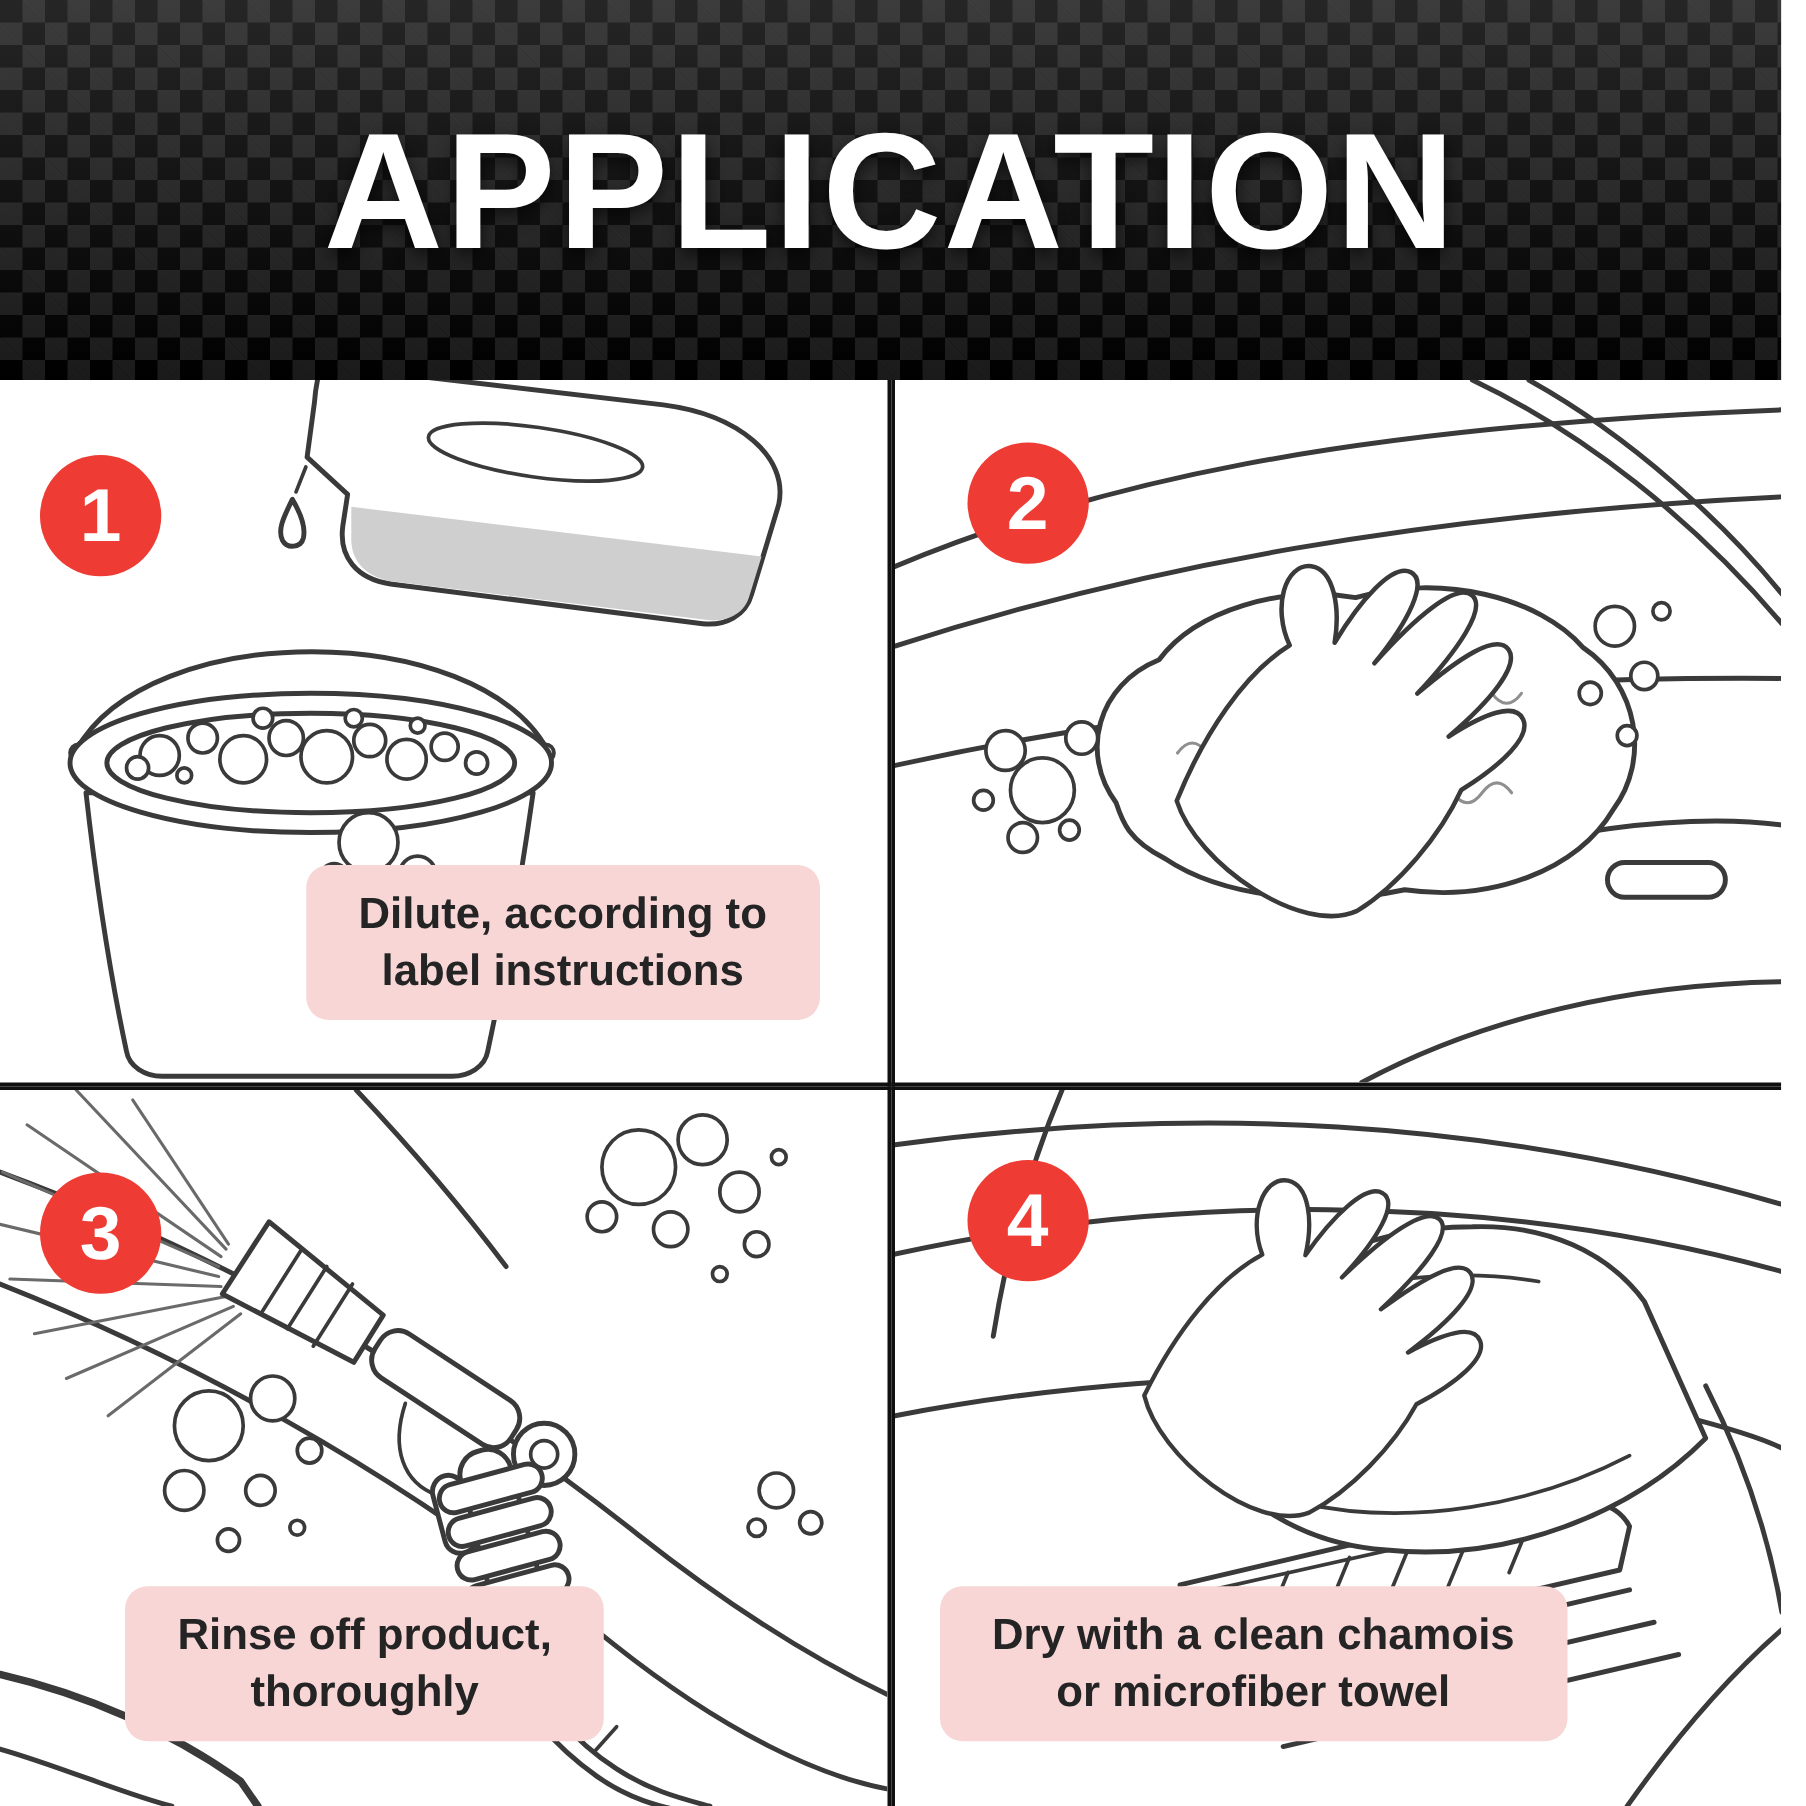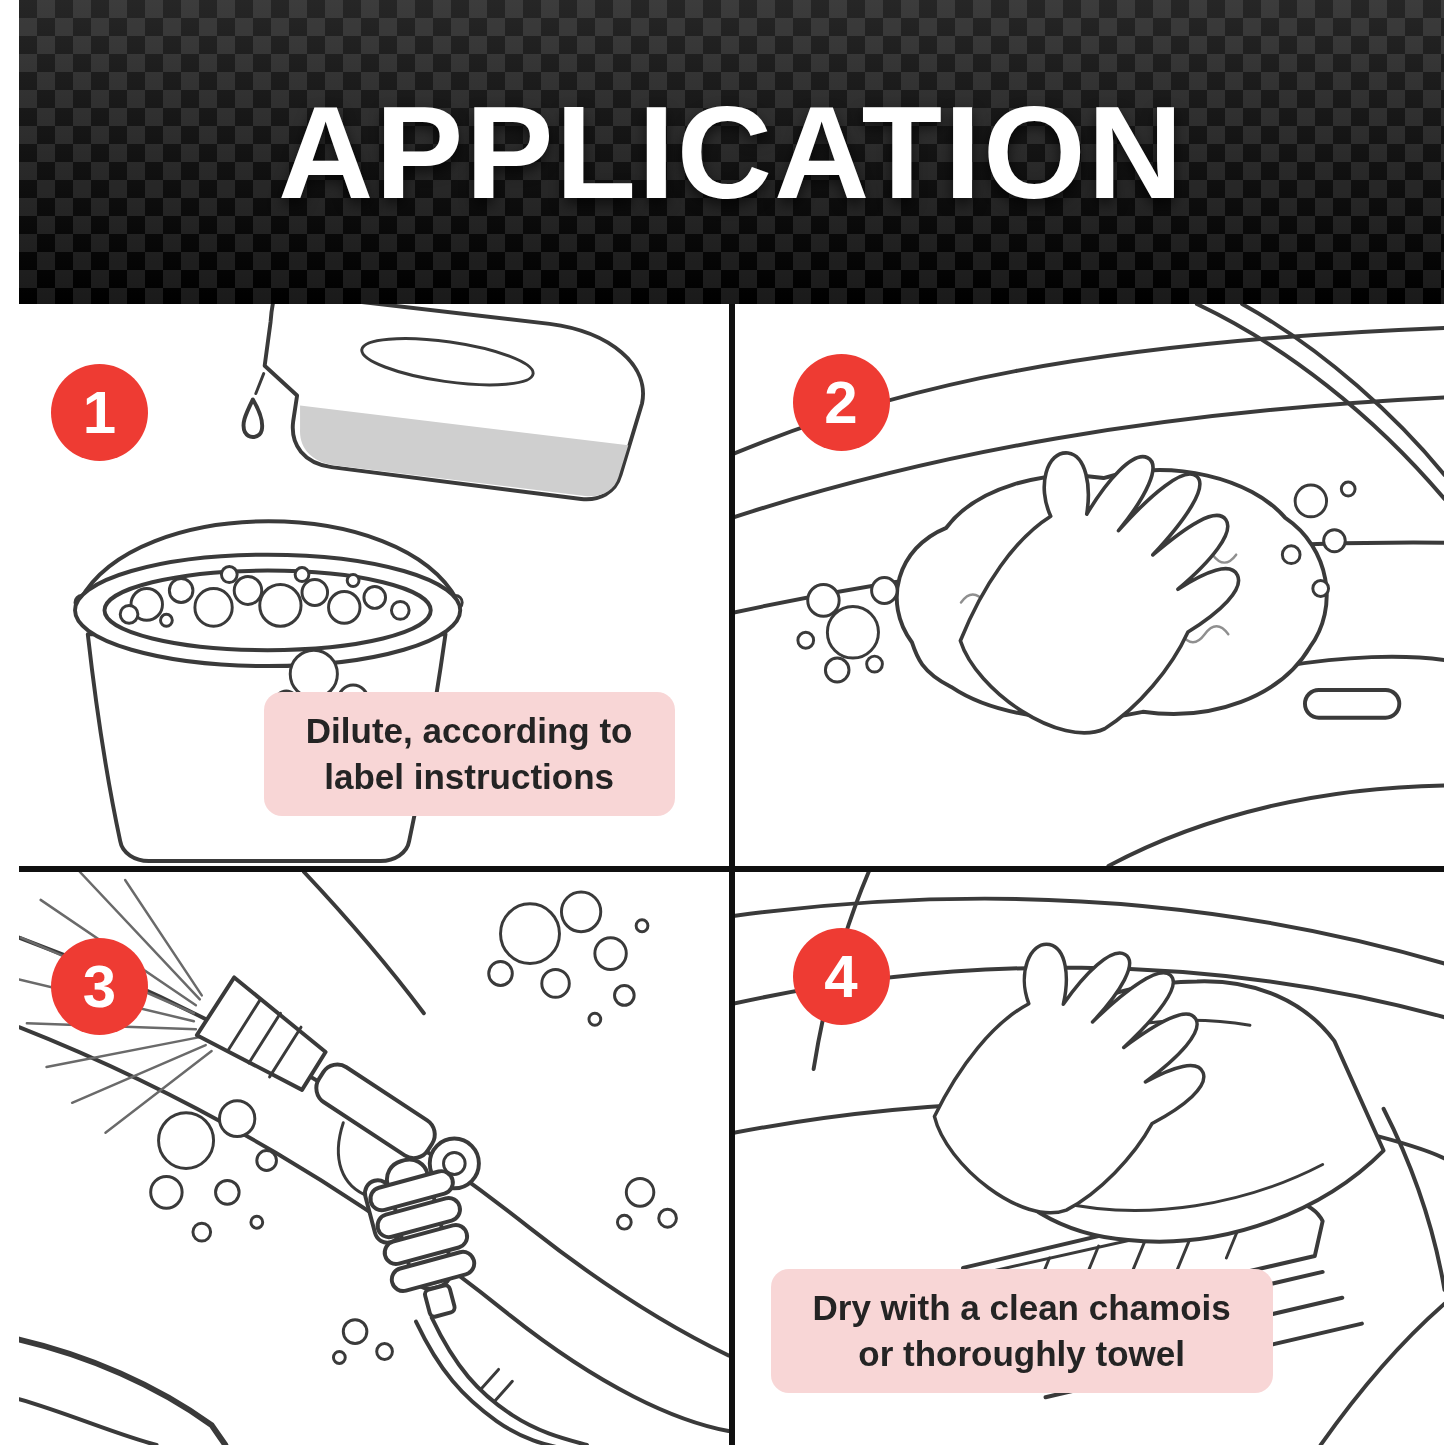--- a/index.html
+++ b/index.html
@@ -3,21 +3,20 @@
 <meta charset="utf-8">
 <style>
   * { margin:0; padding:0; box-sizing:border-box; }
   html,body { background:#ffffff; }
   .page {
     position:relative;
     width:1425px; height:1445px;
     background:#ffffff;
     font-family:"Liberation Sans", sans-serif;
     overflow:hidden;
-    margin-left:19px;
   }
   
   .banner {
     height:304px;
     display:flex; align-items:center; justify-content:center;
     background-color:var(--banner-bg,#0c0c0c);
     background-image:
       linear-gradient(45deg, rgba(255,255,255,0.10) 25%, transparent 25%, transparent 75%, rgba(255,255,255,0.10) 75%),
       linear-gradient(45deg, rgba(255,255,255,0.10) 25%, transparent 25%, transparent 75%, rgba(255,255,255,0.10) 75%),
       linear-gradient(to bottom, #262626, #000000);
@@ -259,20 +258,22 @@
           <rect class="sf" x="-13" y="126" width="26" height="28" rx="5" transform="translate(392,296) rotate(-15)"></rect>
           <path class="s" d="M 420,448 C 444,498 468,524 502,546 C 530,564 556,570 578,576"></path>
           <path class="s" d="M 404,452 C 428,502 452,528 486,552 C 512,570 536,576 556,580"></path>
           <line class="s3" x1="470" y1="520" x2="488" y2="500"></line>
           <line class="s3" x1="484" y1="532" x2="502" y2="512"></line>
         </g>
       </svg>
       <div class="badge">
         <span>3</span>
       </div>
+      <div class="caption">Rinse off product,
+thoroughly</div>
     </div>
 
     <div class="panel p4">
       <svg viewBox="0 0 722 576" preserveAspectRatio="none" aria-hidden="true">
         <g>
           <path class="s" d="M 0,44 C 240,12 480,22 722,92"></path>
           <path class="s" d="M 0,132 C 220,84 480,80 722,146"></path>
           <path class="s" d="M 0,262 C 200,224 430,218 640,262 C 688,274 710,282 722,288"></path>
           <path class="s" d="M 136,0 C 112,56 92,124 80,198"></path>
           <path class="s" d="M 660,238 C 692,300 712,362 722,420"></path>
@@ -296,17 +297,17 @@
           <path class="s3" d="M 330,332 C 420,352 520,334 598,294"></path>
         </g>
         <g transform="translate(355,205) rotate(42) scale(1.1)">
           <path class="hf" d="M -78,120 C -92,70 -95,20 -82,-15 C -108,-28 -120,-58 -104,-68 C -90,-76 -70,-58 -58,-36 C -62,-70 -60,-105 -46,-108 C -32,-111 -26,-80 -27,-42 C -24,-85 -16,-122 -2,-122 C 12,-122 14,-86 10,-44 C 18,-82 28,-112 42,-108 C 55,-104 54,-72 46,-34 C 56,-62 68,-82 80,-76 C 92,-70 88,-42 76,-10 C 84,24 82,70 70,102 C 50,140 -40,146 -78,120 Z"></path>
         </g>
       </svg>
       <div class="badge">
         <span>4</span>
       </div>
       <div class="caption">Dry with a clean chamois
-or thoroughly towel</div>
+or microfiber towel</div>
     </div>
 
   </div>
 </div>
 
 </body></html>

